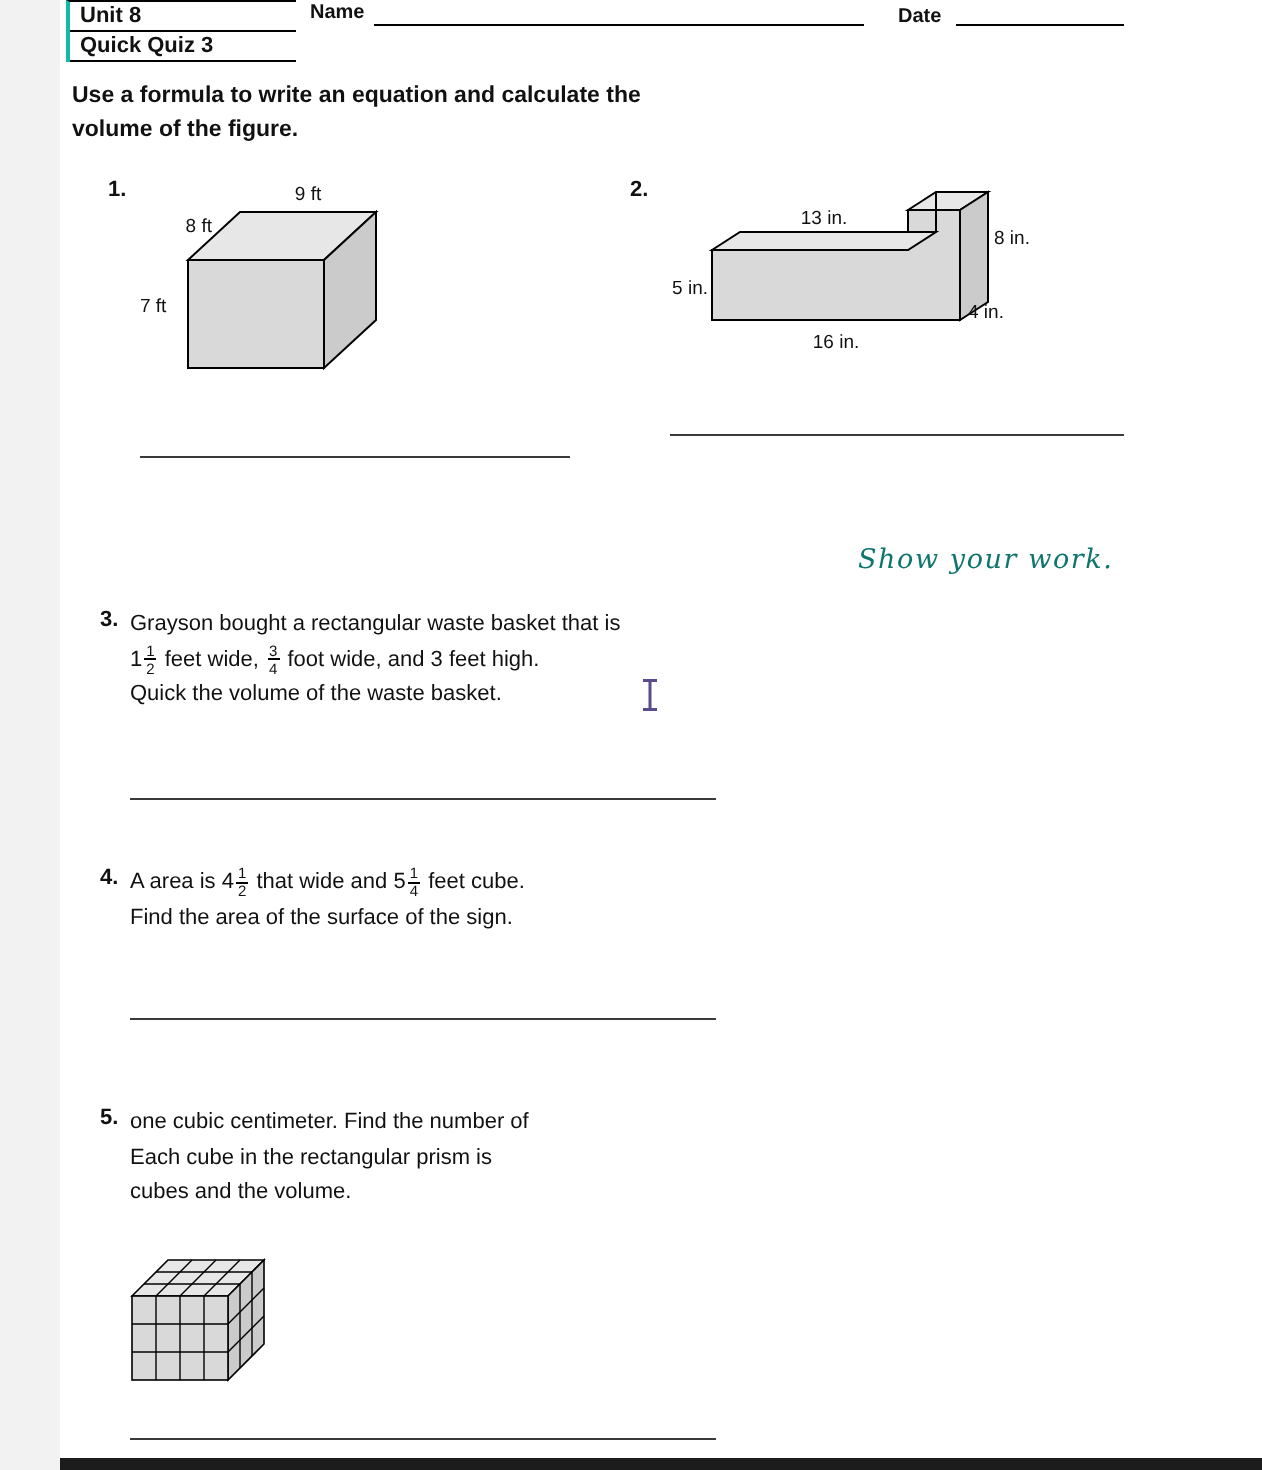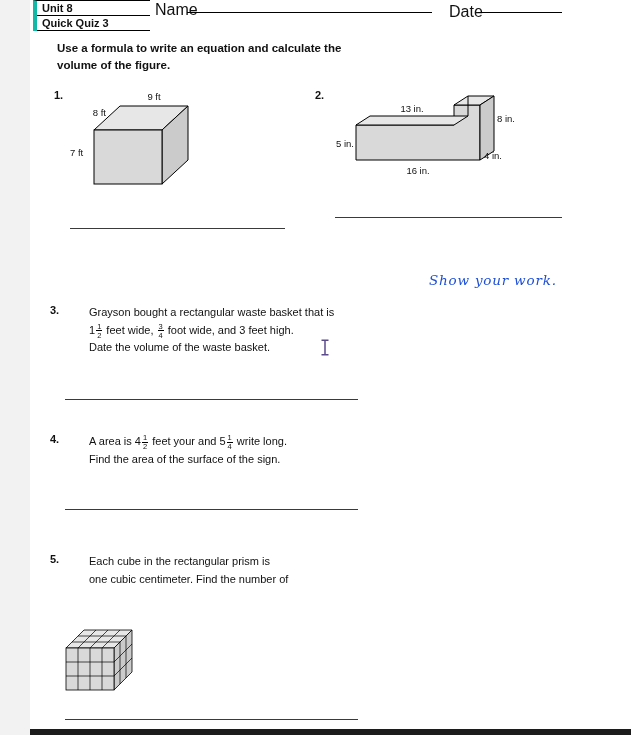--- a/index.html
+++ b/index.html
@@ -6,33 +6,33 @@
   .page {
     position:relative; width:631px; height:735px; background:#ffffff;
     font-family:"Liberation Sans", sans-serif; color:#111; overflow:hidden;
   }
   .edge-left { position:absolute; left:0; top:0; width:30px; height:735px;
     background:var(--page-edge, #f2f2f2); }
   .bottombar { position:absolute; left:30px; right:0; bottom:0; height:6px;
     background:var(--bottom-bar, #1c1c1c); }
 
   .hbox { position:absolute; left:33px; top:0; width:113px;
-    border-left:4px solid #14b8a6; border-top:1.5px solid #000; background:#fff; }
+    border-left:2px solid #14b8a6; border-top:1.5px solid #000; background:#fff; }
   .hrow { font-weight:bold; font-size:11px; line-height:12px;
     padding:1px 0 1px 5px; border-bottom:1.5px solid #000; }
 
-  .flabel { position:absolute; font-weight:normal; font-size:16px; }
+  .flabel { position:absolute; font-weight:bold; font-size:10px; }
   .fline  { position:absolute; border-top:1.4px solid #000; height:0; }
 
-  .instr { position:absolute; font-weight:bold; font-size:11.5px; line-height:16.5px;margin-left:21px; }
+  .instr { position:absolute; font-weight:bold; font-size:11.5px; line-height:16.5px; }
   .handw { position:absolute; font-family:"DejaVu Serif", serif; font-style:italic;
-    font-size:13.5px; letter-spacing:0.8px; color:#1d4ed8; }
+    font-size:13.5px; letter-spacing:0.8px; color:#0f766e; }
 
   .pnum  { position:absolute; font-weight:bold; font-size:11px; }
-  .ptext { position:absolute; font-size:11px; line-height:17.5px;margin-left:24px; }
+  .ptext { position:absolute; font-size:11px; line-height:17.5px; }
 
   .frac { display:inline-block; vertical-align:-4px; text-align:center;
     font-size:7.5px; line-height:7px; margin:0 1px; }
   .frac .fn { display:block; border-bottom:0.9px solid #000; padding:0 1px 0.5px; }
   .frac .fd { display:block; padding-top:0.5px; }
 
   .ansline { position:absolute; border-top:1.1px solid #3a3a3a; height:0; }
 
   .fig { position:absolute; }
   .dim { font-size:9.5px; fill:#111; font-family:"Liberation Sans", sans-serif; }
@@ -84,40 +84,41 @@
     <text class="dim" x="86" y="88" text-anchor="middle">16 in.</text>
   </svg>
   <div class="ansline" style="left:335px;top:217px;width:227px"></div>
 
   <div class="handw" style="left:429px;top:272px">Show your work.</div>
 
   <div class="pnum" style="left:50px;top:304px">3.</div>
   <div class="ptext" style="left:65px;top:304px;width:300px">
     <div>Grayson bought a rectangular waste basket that is</div>
     <div><span>1</span><span class="frac"><span class="fn">1</span><span class="fd">2</span></span><span> feet wide, </span><span class="frac"><span class="fn">3</span><span class="fd">4</span></span><span> foot wide, and 3 feet high.</span></div>
-    <div>Date the volume of the waste basket.</div>
+    <div>Quick the volume of the waste basket.</div>
   </div>
   <div class="cursor">
     <svg width="10" height="17" viewBox="0 0 10 17">
       <path d="M1.5 1.2 H8.5 M5 1.2 V15.8 M1.5 15.8 H8.5" stroke="var(--cursor,#5b4b8a)" stroke-width="1.5" fill="none"></path>
     </svg>
   </div>
   <div class="ansline" style="left:65px;top:399px;width:293px"></div>
 
   <div class="pnum" style="left:50px;top:433px">4.</div>
   <div class="ptext" style="left:65px;top:433px;width:300px">
-    <div><span>A area is </span><span>4</span><span class="frac"><span class="fn">1</span><span class="fd">2</span></span><span> feet your and </span><span>5</span><span class="frac"><span class="fn">1</span><span class="fd">4</span></span><span> write long.</span></div>
+    <div><span>A area is </span><span>4</span><span class="frac"><span class="fn">1</span><span class="fd">2</span></span><span> that wide and </span><span>5</span><span class="frac"><span class="fn">1</span><span class="fd">4</span></span><span> feet cube.</span></div>
     <div>Find the area of the surface of the sign.</div>
   </div>
   <div class="ansline" style="left:65px;top:509px;width:293px"></div>
 
   <div class="pnum" style="left:50px;top:553px">5.</div>
   <div class="ptext" style="left:65px;top:553px;width:300px">
+    <div>one cubic centimeter. Find the number of</div>
     <div>Each cube in the rectangular prism is</div>
-    <div>one cubic centimeter. Find the number of</div>
+    <div>cubes and the volume.</div>
   </div>
   <svg class="fig" style="left:64px;top:620px" width="80" height="75" viewBox="0 0 80 75">
     <polygon points="2,28 20,10 68,10 50,28" style="fill:var(--figure-fill-top,#e7e7e7)" stroke="#000" stroke-width="0.8"></polygon>
     <polygon points="50,28 68,10 68,52 50,70" style="fill:var(--figure-fill-side,#cbcbcb)" stroke="#000" stroke-width="0.8"></polygon>
     <rect x="2" y="28" width="48" height="42" style="fill:var(--figure-fill,#d9d9d9)" stroke="#000" stroke-width="0.8"></rect>
     <g stroke="#000" stroke-width="0.7">
       <line x1="14" y1="28" x2="14" y2="70"></line>
       <line x1="26" y1="28" x2="26" y2="70"></line>
       <line x1="38" y1="28" x2="38" y2="70"></line>
       <line x1="2" y1="42" x2="50" y2="42"></line>

